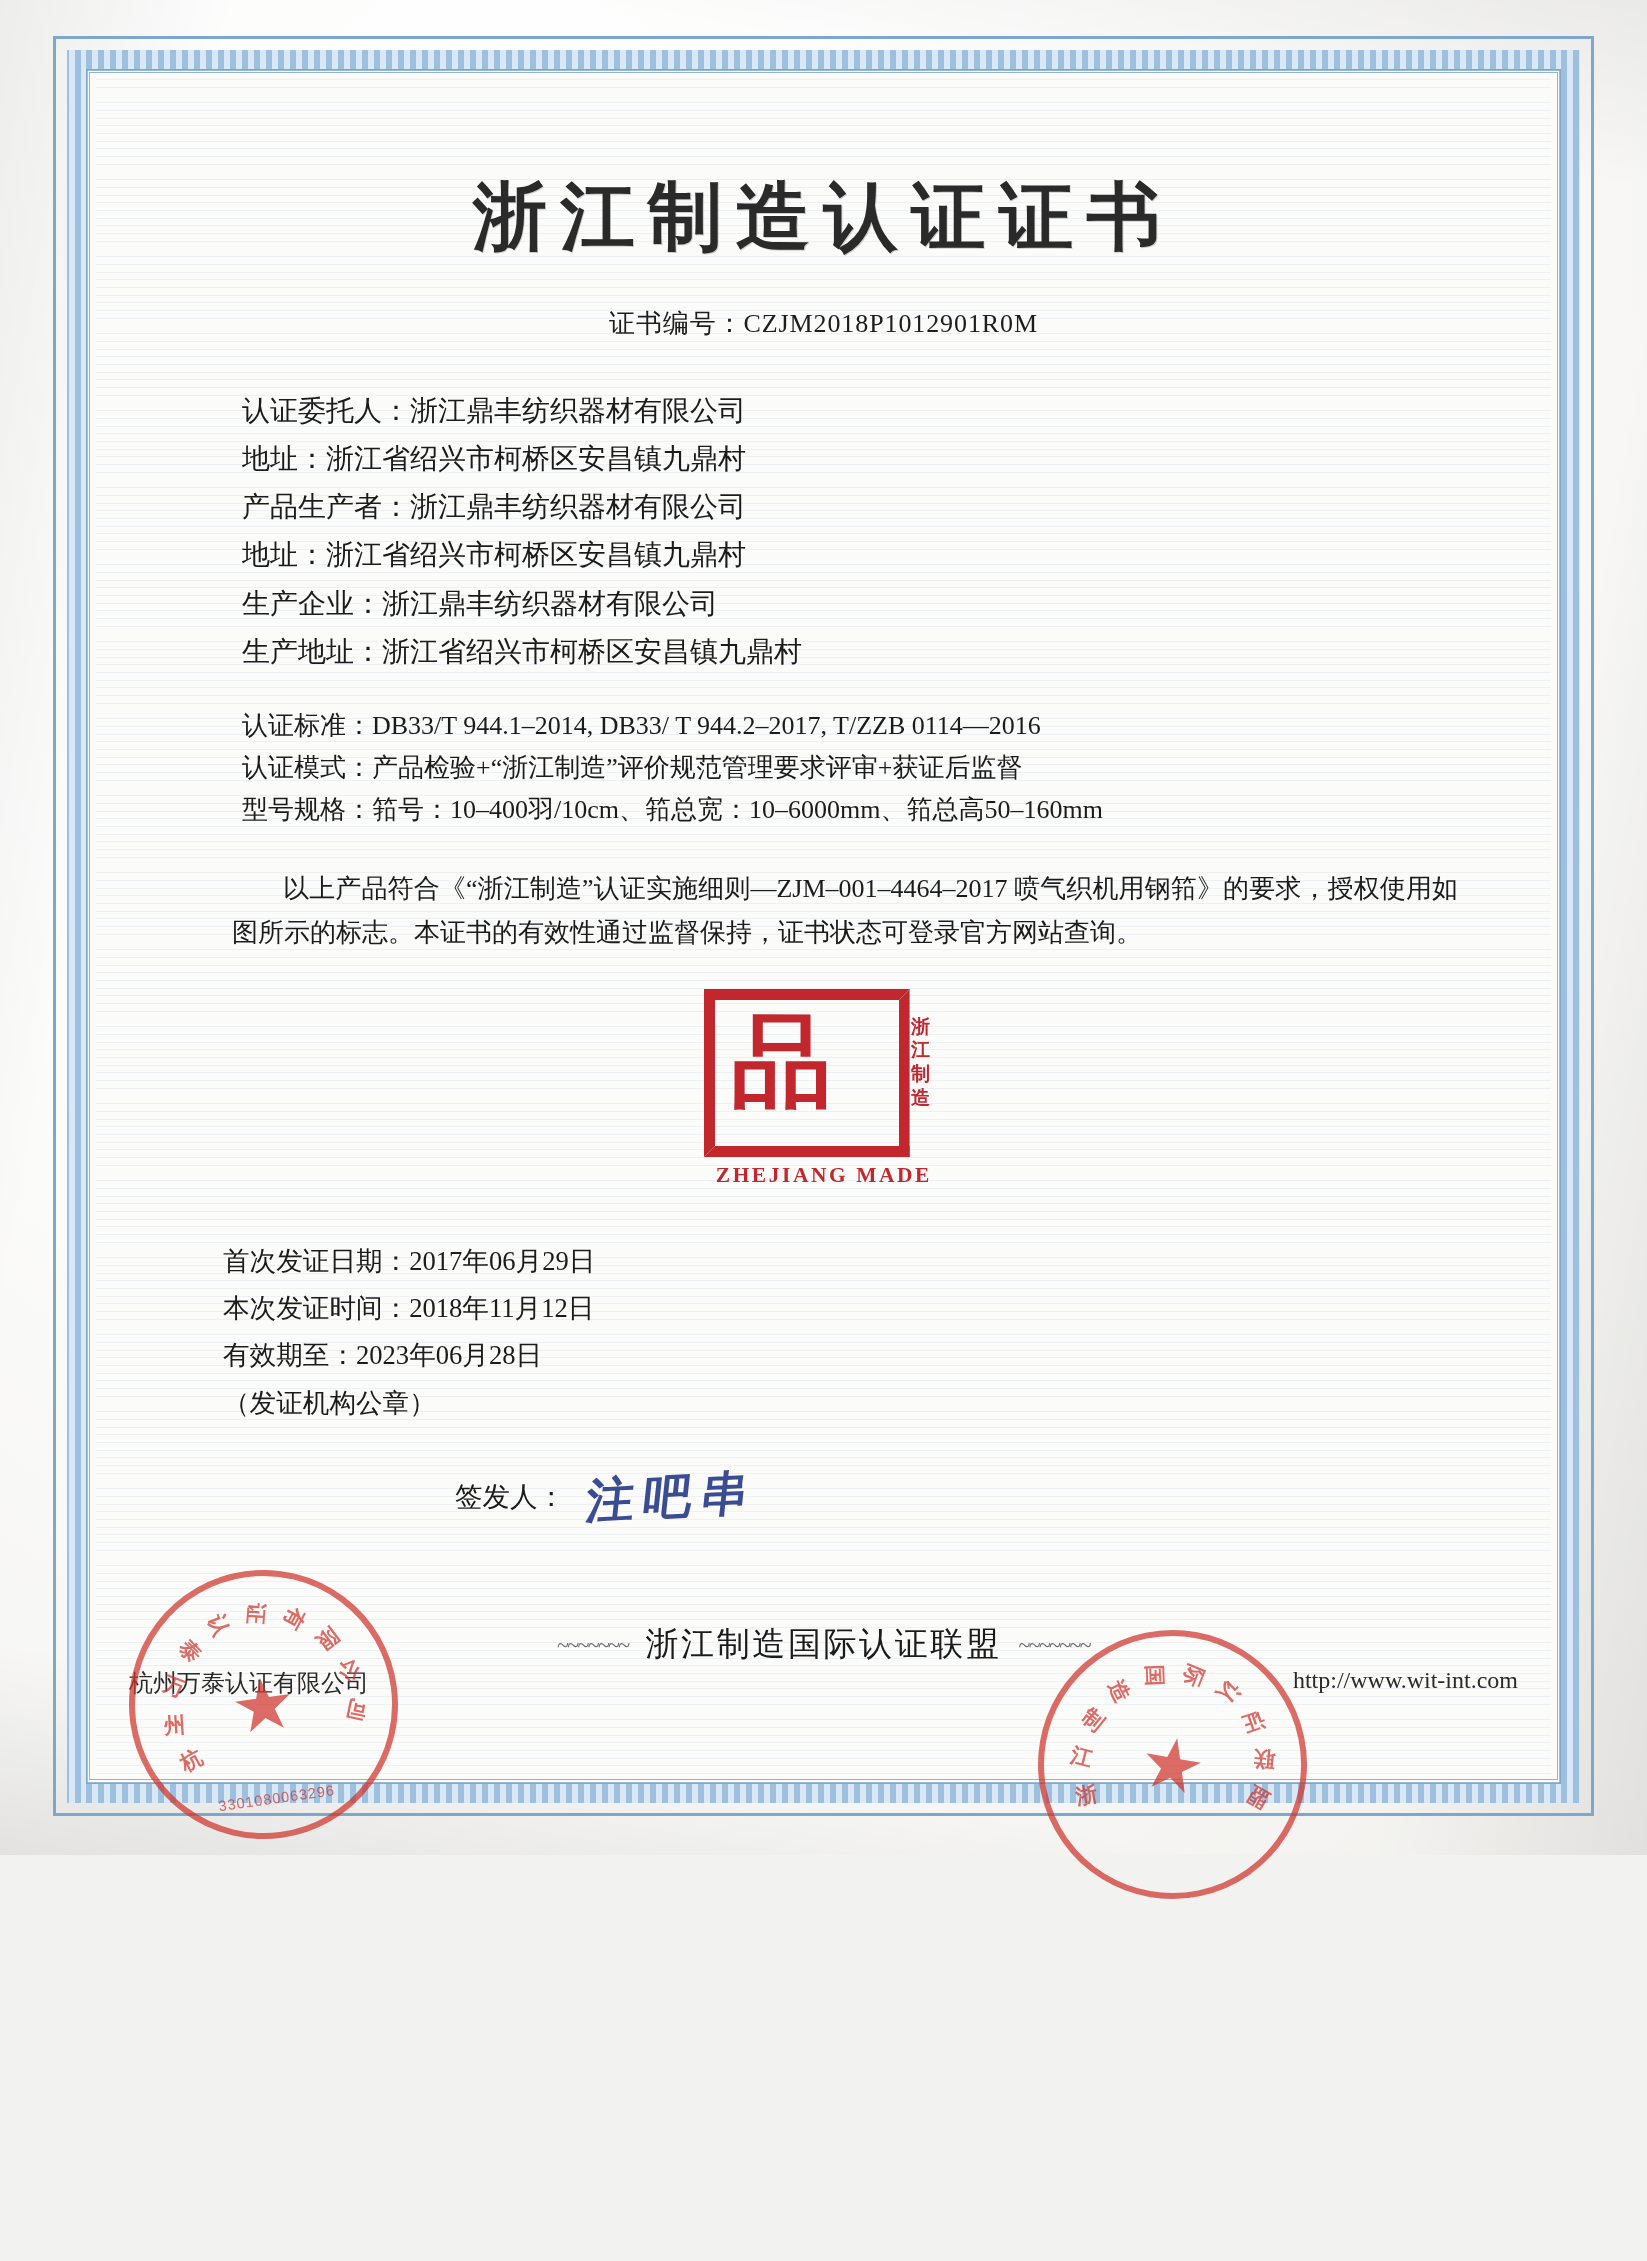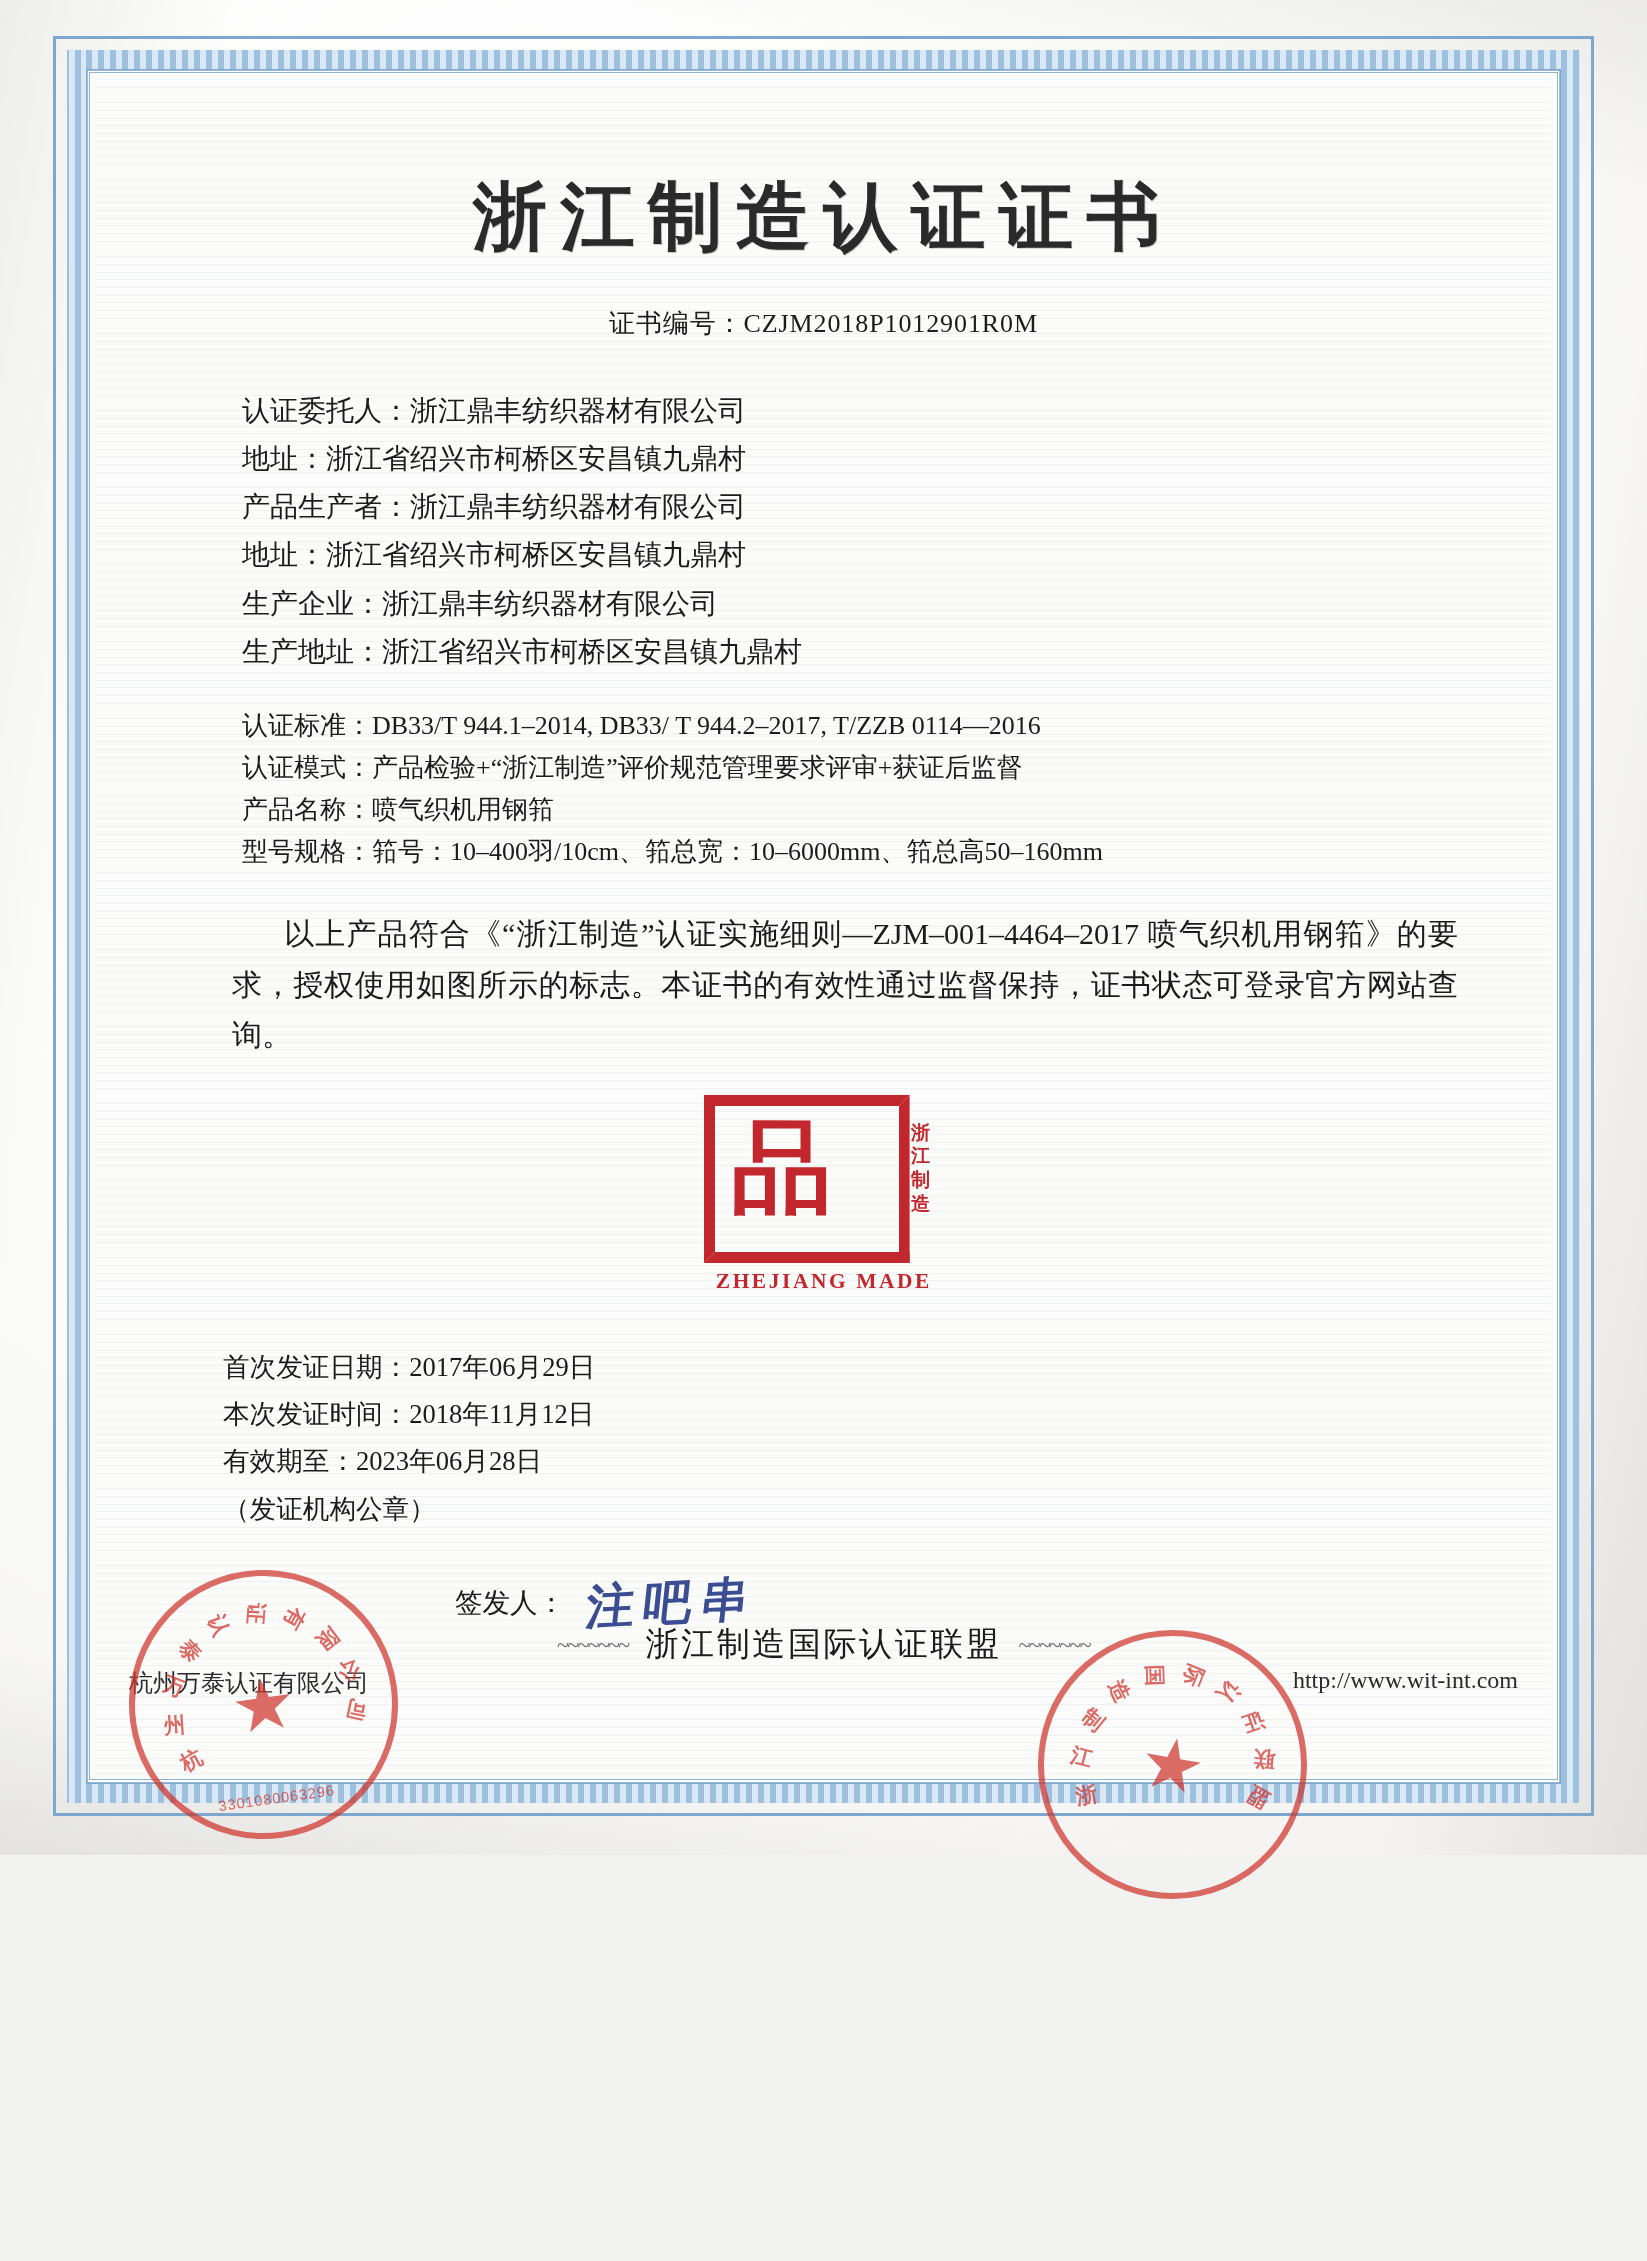--- a/index.html
+++ b/index.html
@@ -126,21 +126,21 @@
     font-size: 26px;
     line-height: 1.62;
     color: #1b1b1b;
   }
   .spec-line { white-space: nowrap; }
 
   .statement {
     margin-top: 36px;
     padding-left: 103px;
     padding-right: 60px;
-    font-size: 30px;
+    font-size: 26px;
     line-height: 1.68;
     color: #1b1b1b;
     text-align: justify;
   }
   .statement .indent { display: inline-block; width: 51px; }
 
   
   .logo-wrap {
     margin-top: 31px;
     display: flex;
@@ -360,21 +360,20 @@
       <div class="info-line">地址：浙江省绍兴市柯桥区安昌镇九鼎村</div>
       <div class="info-line">产品生产者：浙江鼎丰纺织器材有限公司</div>
       <div class="info-line">地址：浙江省绍兴市柯桥区安昌镇九鼎村</div>
       <div class="info-line">生产企业：浙江鼎丰纺织器材有限公司</div>
       <div class="info-line">生产地址：浙江省绍兴市柯桥区安昌镇九鼎村</div>
     </div>
 
     <div class="spec-block">
       <div class="spec-line">认证标准：DB33/T 944.1–2014, DB33/ T 944.2–2017, T/ZZB 0114—2016</div>
       <div class="spec-line">认证模式：产品检验+“浙江制造”评价规范管理要求评审+获证后监督</div>
-      <div class="spec-line">产品名称：喷气织机用钢筘</div>
       <div class="spec-line">型号规格：筘号：10–400羽/10cm、筘总宽：10–6000mm、筘总高50–160mm</div>
     </div>
 
     <div class="statement">
       <span class="indent"></span><span>以上产品符合《“浙江制造”认证实施细则—ZJM–001–4464–2017 喷气织机用钢筘》的要求，授权使用如图所示的标志。本证书的有效性通过监督保持，证书状态可登录官方网站查询。</span>
     </div>
 
     <div class="logo-wrap">
       <div class="logo">
         <div class="logo-frame"></div>

